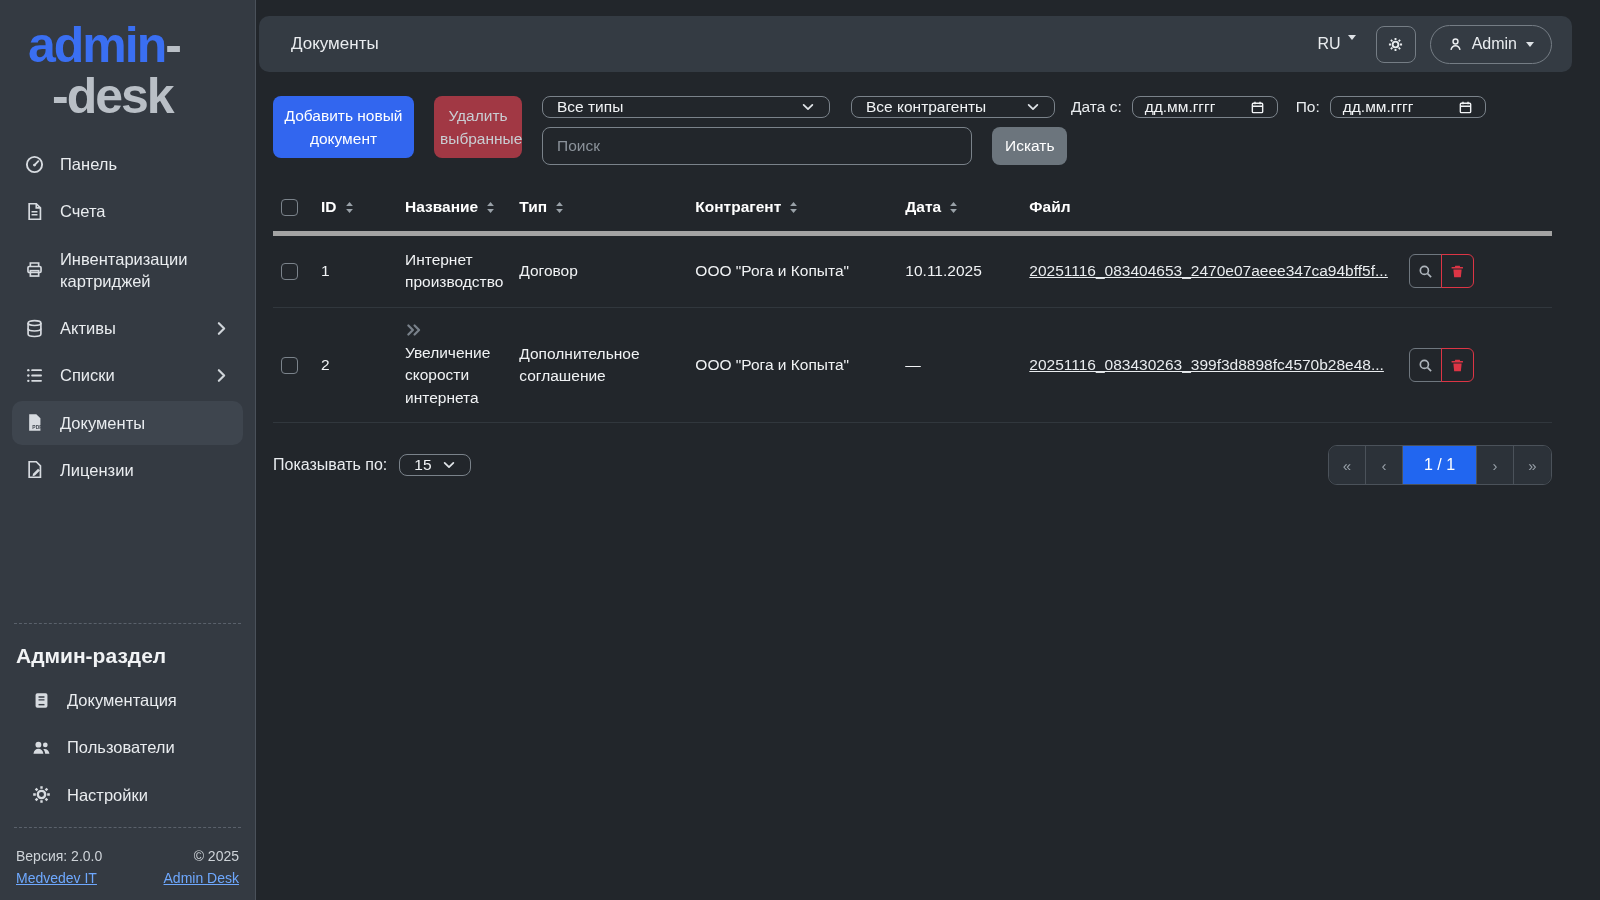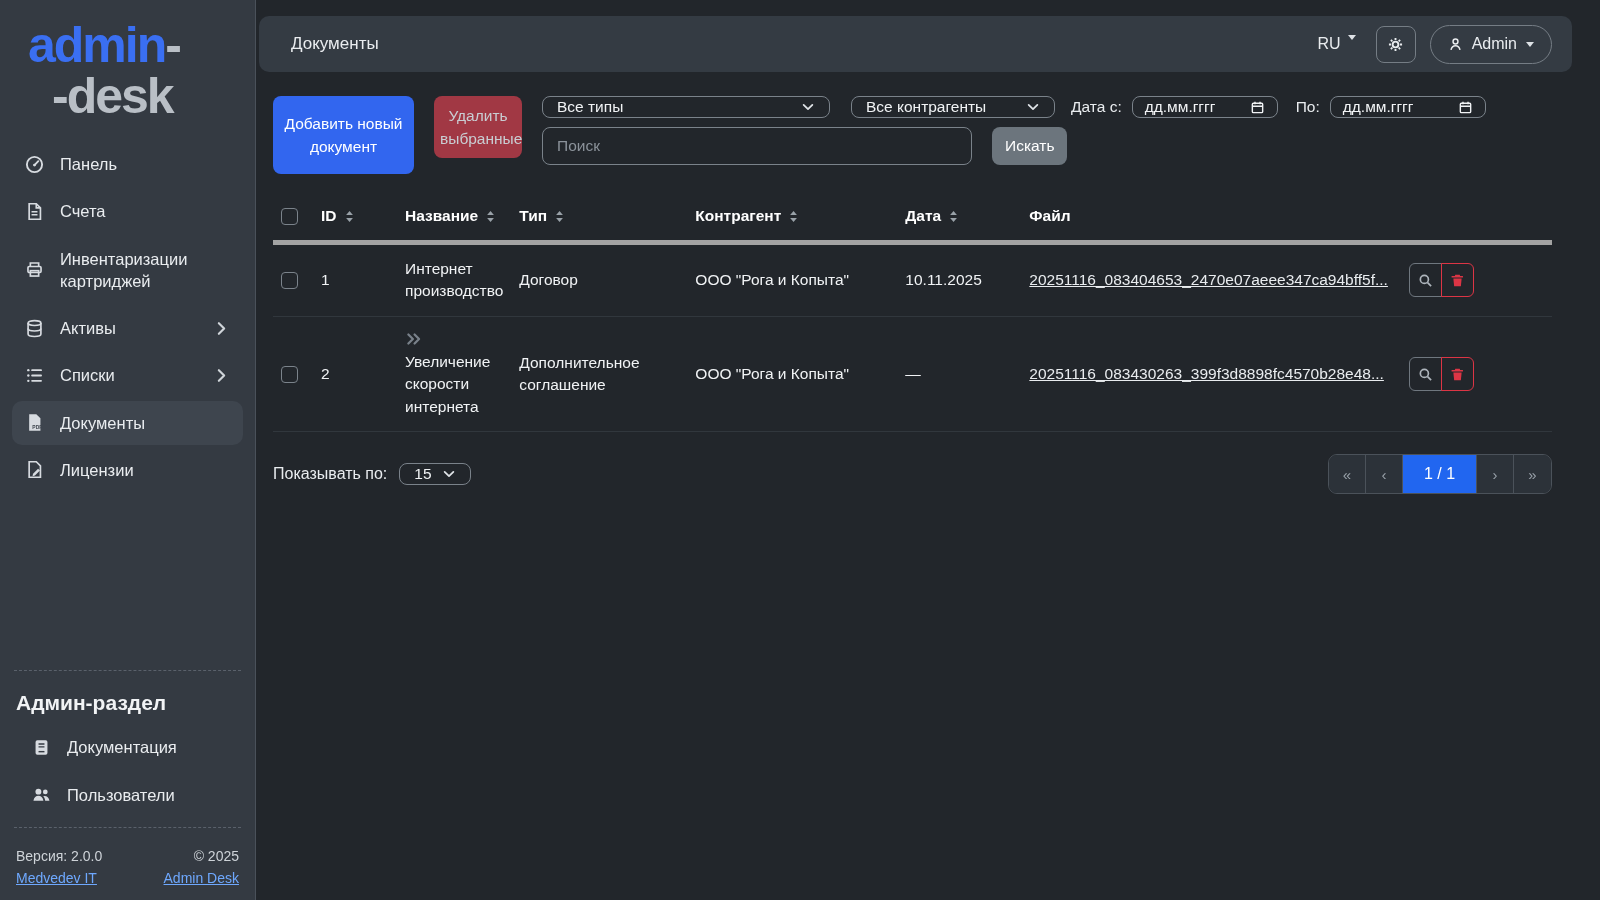--- a/index.html
+++ b/index.html
@@ -49,21 +49,21 @@
   .topbar-right { margin-left:auto; display:flex; align-items:center; gap:14px; }
   .lang { display:flex; gap:7px; font-size:16px; cursor:pointer; background:none; border:none; color:#e9ecef; }
   .caret { width:0; height:0; border-left:4.5px solid transparent; border-right:4.5px solid transparent; border-top:5px solid #dee2e6; }
   .icon-btn { width:40px; height:37px; border:1px solid #757d85; border-radius:8px; display:flex; align-items:center; justify-content:center; background:transparent; color:#e9ecef; }
   .user-pill { height:39px; border:1px solid #757d85; border-radius:20px; display:flex; align-items:center; gap:9px; padding:0 17px; font-size:16px; background:transparent; color:#e9ecef; }
 
   .content { padding:0 20px 0 14px; }
 
   
   .toolbar { display:flex; align-items:flex-start; gap:20px; margin-bottom:20px; }
-  .btn-add { width:141px; height:78px; background:#3266ef; color:#fff; font-size:15.5px; line-height:1.5; border:none; border-radius:8px; }
+  .btn-add { width:141px; height:62px; background:#3266ef; color:#fff; font-size:15.5px; line-height:1.5; border:none; border-radius:8px; }
   .btn-del { width:88px; height:62px; background:#a13844; color:#c9cdd2; font-size:15.5px; line-height:1.5; border:none; border-radius:8px; }
   .filters { display:flex; flex-direction:column; gap:9px; }
   .frow { display:flex; align-items:center; }
   .control {
     background:#22262b; border:1px solid #7a828a; border-radius:8px; height:22px;
     display:flex; align-items:center; color:#f1f3f5; font-size:15.5px;
   }
   .select { justify-content:space-between; padding:0 14px; cursor:pointer; }
   .sel-type { width:288px; margin-right:21px; }
   .sel-cp { width:204px; margin-right:16px; }
@@ -193,20 +193,27 @@
       <span>Документация</span>
     </div>
     <div class="nav-item">
       <svg class="ic" viewBox="0 0 16 16" fill="currentColor">
           <circle cx="5.4" cy="5.6" r="2.5"></circle>
           <path d="M1.2 13.2c.4-2.8 2.2-4.2 4.2-4.2s3.8 1.4 4.2 4.2z"></path>
           <circle cx="11.2" cy="5.8" r="2"></circle>
           <path d="M10.6 9.3c2 .1 3.7 1.4 4.1 3.9h-3.6c-.2-1.6-.8-2.9-1.7-3.7z"></path>
         </svg>
       <span>Пользователи</span>
+    </div>
+    <div class="nav-item">
+      <svg class="ic" viewBox="0 0 16 16" fill="none" stroke="currentColor" stroke-width="2">
+          <circle cx="8" cy="8" r="3.1"></circle>
+          <path d="M8 1v2.2M8 12.8V15M1 8h2.2M12.8 8H15M3.05 3.05l1.55 1.55M11.4 11.4l1.55 1.55M12.95 3.05L11.4 4.6M4.6 11.4l-1.55 1.55"></path>
+        </svg>
+      <span>Настройки</span>
     </div>
   </nav>
 
   <div class="dashed"></div>
   <div class="sb-footer">
     <div class="frow2">
       <span>Версия: 2.0.0</span>
       <span>© 2025</span>
     </div>
     <div class="frow2">

